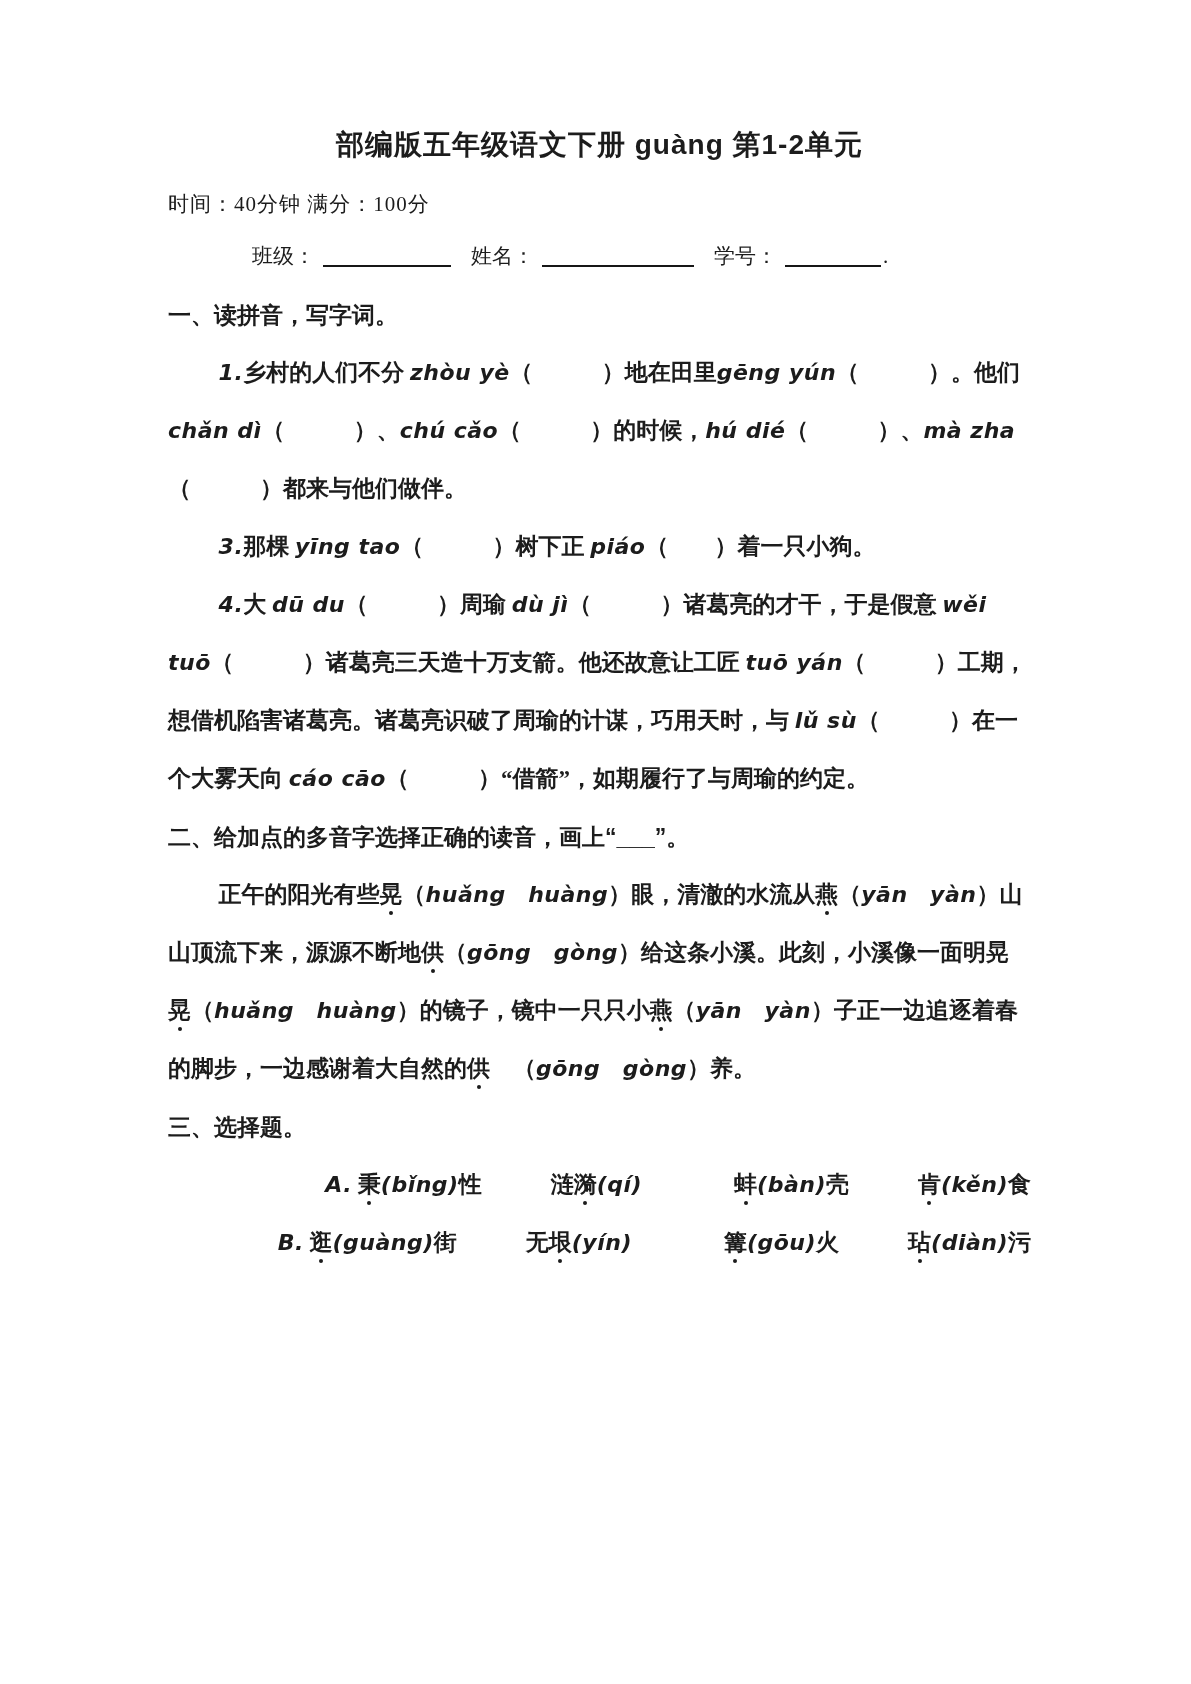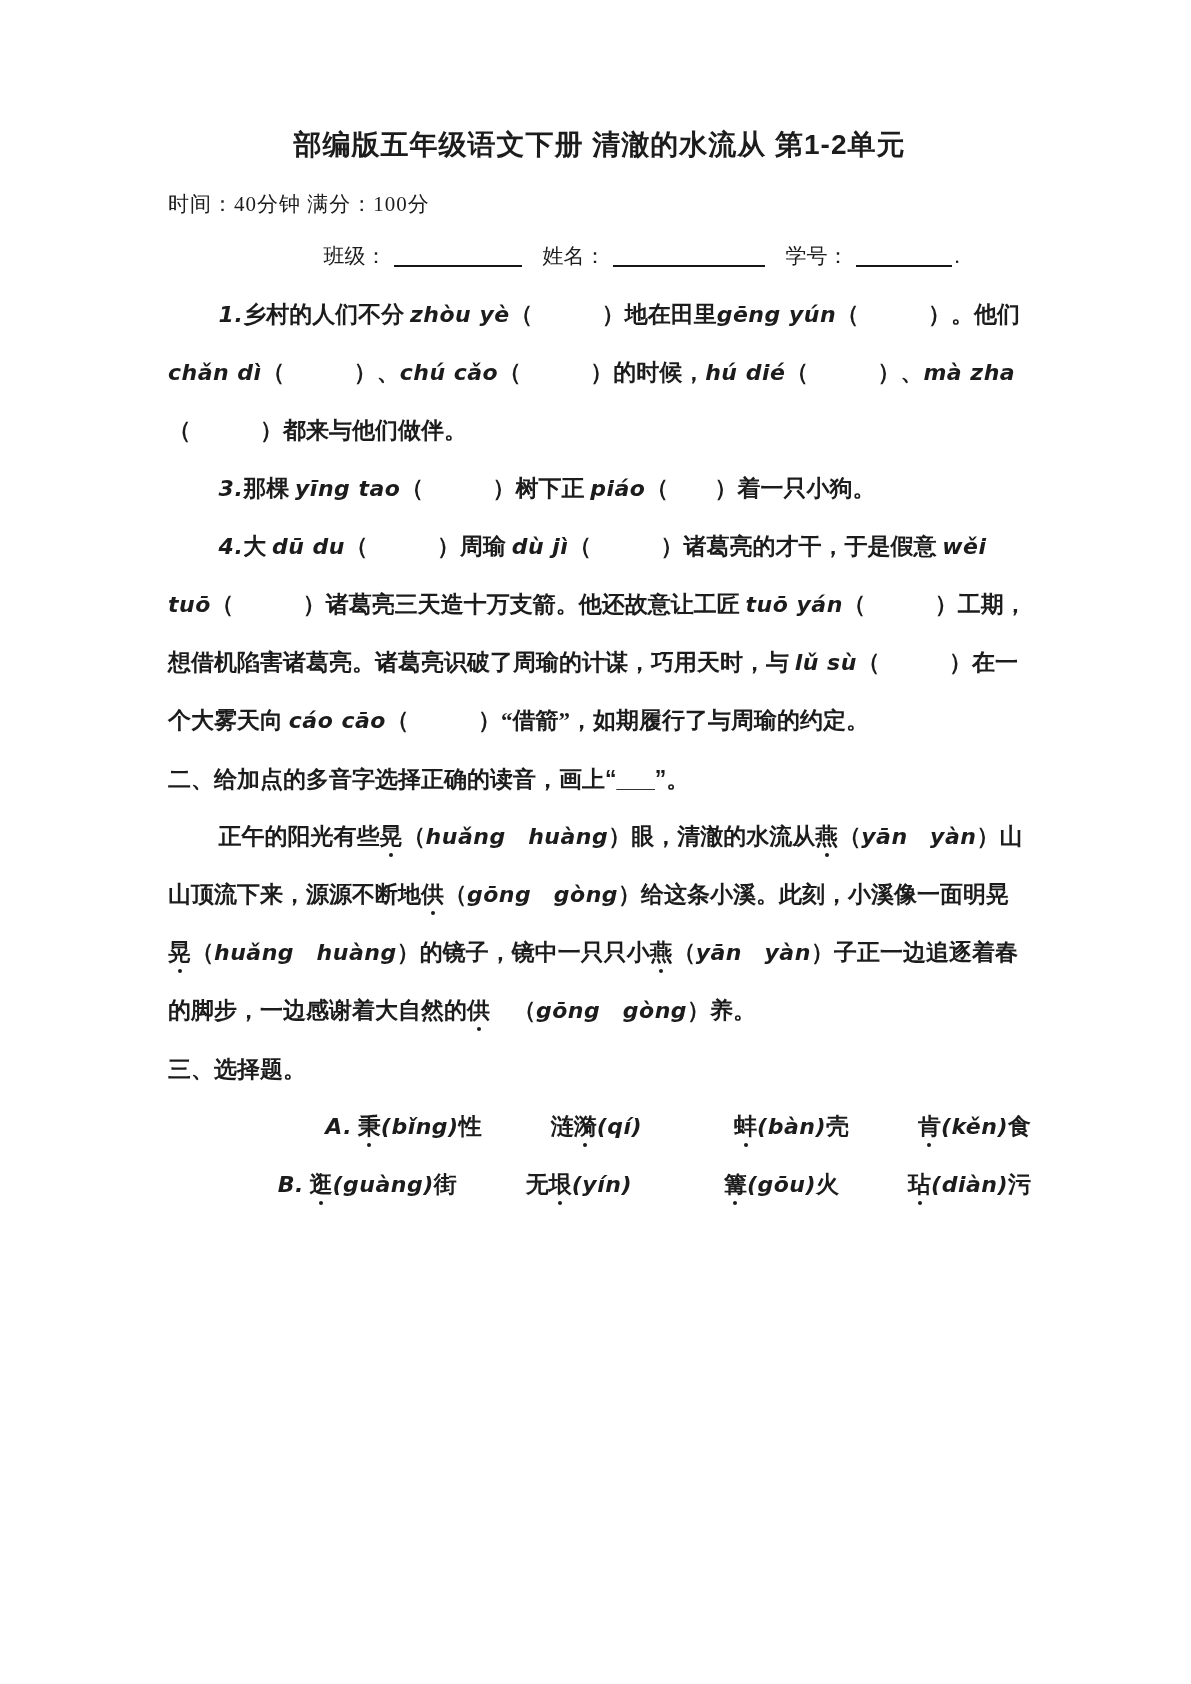--- a/index.html
+++ b/index.html
@@ -10,21 +10,21 @@
     color:#1c1c1c;
   }
   .page { padding:126px 160px 0 168px; }
 
   .title{
     text-align:center;
     font-family:"Liberation Sans","DejaVu Sans",sans-serif;
     font-weight:700; font-size:28px; letter-spacing:1px;
   }
   .meta{ font-size:21px; margin-top:26px; letter-spacing:1px; }
-  .info{ font-size:21px; margin-top:24px; padding-left:84px;text-align:center; }
+  .info{ font-size:21px; margin-top:24px; padding-left:84px; }
   .blank{
     display:inline-block; height:22px; vertical-align:-4px;
     border-bottom:2px solid #161616;
   }
   .b-class{ width:128px; margin:0 20px 0 8px; }
   .b-name { width:152px; margin:0 20px 0 8px; }
   .b-id   { width:96px;  margin:0 2px 0 8px; }
 
   .sections{ margin-top:16px; }
   .heading{
@@ -47,30 +47,31 @@
     content:""; position:absolute; left:50%; bottom:-7px;
     width:4px; height:4px; border-radius:50%; background:#1c1c1c;
     transform:translateX(-50%);
   }
 </style>
 </head>
 <body>
 
 <div class="page">
 
-  <div class="title">部编版五年级语文下册 清澈的水流从 第1-2单元</div>
+  <div class="title">部编版五年级语文下册 guàng 第1-2单元</div>
 
   <div class="meta">时间：40分钟  满分：100分</div>
 
   <div class="info">
     <span class="cn">班级：</span><span class="blank b-class"></span><span class="cn">姓名：</span><span class="blank b-name"></span><span class="cn">学号：</span><span class="blank b-id"></span><span class="cn">.</span>
   </div>
 
   <div class="sections">
       <div>
+        <div class="heading">一、读拼音，写字词。</div>
         <div class="para indent"><span class="py">1.</span><span class="cn">乡村的人们不分 </span><span class="py">zhòu yè</span><span class="cn">（　　　）地在田里</span><span class="py">gēng yún</span><span class="cn">（　　　）。他们 </span><span class="py">chǎn dì</span><span class="cn">（　　　）、</span><span class="py">chú cǎo</span><span class="cn">（　　　）的时候，</span><span class="py">hú dié</span><span class="cn">（　　　）、</span><span class="py">mà zha</span><span class="cn">（　　　）都来与他们做伴。</span></div>
         <div class="para indent"><span class="py">3.</span><span class="cn">那棵 </span><span class="py">yīng tao</span><span class="cn">（　　　）树下正 </span><span class="py">piáo</span><span class="cn">（　　）着一只小狗。</span></div>
         <div class="para indent"><span class="py">4.</span><span class="cn">大 </span><span class="py">dū du</span><span class="cn">（　　　）周瑜 </span><span class="py">dù jì</span><span class="cn">（　　　）诸葛亮的才干，于是假意 </span><span class="py">wěi tuō</span><span class="cn">（　　　）诸葛亮三天造十万支箭。他还故意让工匠 </span><span class="py">tuō yán</span><span class="cn">（　　　）工期，想借机陷害诸葛亮。诸葛亮识破了周瑜的计谋，巧用天时，与 </span><span class="py">lǔ sù</span><span class="cn">（　　　）在一个大雾天向 </span><span class="py">cáo cāo</span><span class="cn">（　　　）“借箭”，如期履行了与周瑜的约定。</span></div>
       </div>
       <div>
         <div class="heading">二、给加点的多音字选择正确的读音，画上“___”。</div>
         <div class="para indent"><span class="cn">正午的阳光有些</span><span class="dotted">晃</span><span class="cn">（</span><span class="py">huǎng　huàng</span><span class="cn">）眼，清澈的水流从</span><span class="dotted">燕</span><span class="cn">（</span><span class="py">yān　yàn</span><span class="cn">）山山顶流下来，源源不断地</span><span class="dotted">供</span><span class="cn">（</span><span class="py">gōng　gòng</span><span class="cn">）给这条小溪。此刻，小溪像一面明晃</span><span class="dotted">晃</span><span class="cn">（</span><span class="py">huǎng　huàng</span><span class="cn">）的镜子，镜中一只只小</span><span class="dotted">燕</span><span class="cn">（</span><span class="py">yān　yàn</span><span class="cn">）子正一边追逐着春的脚步，一边感谢着大自然的</span><span class="dotted">供</span><span class="cn">　（</span><span class="py">gōng　gòng</span><span class="cn">）养。</span></div>
       </div>
       <div>
         <div class="heading">三、选择题。</div>

